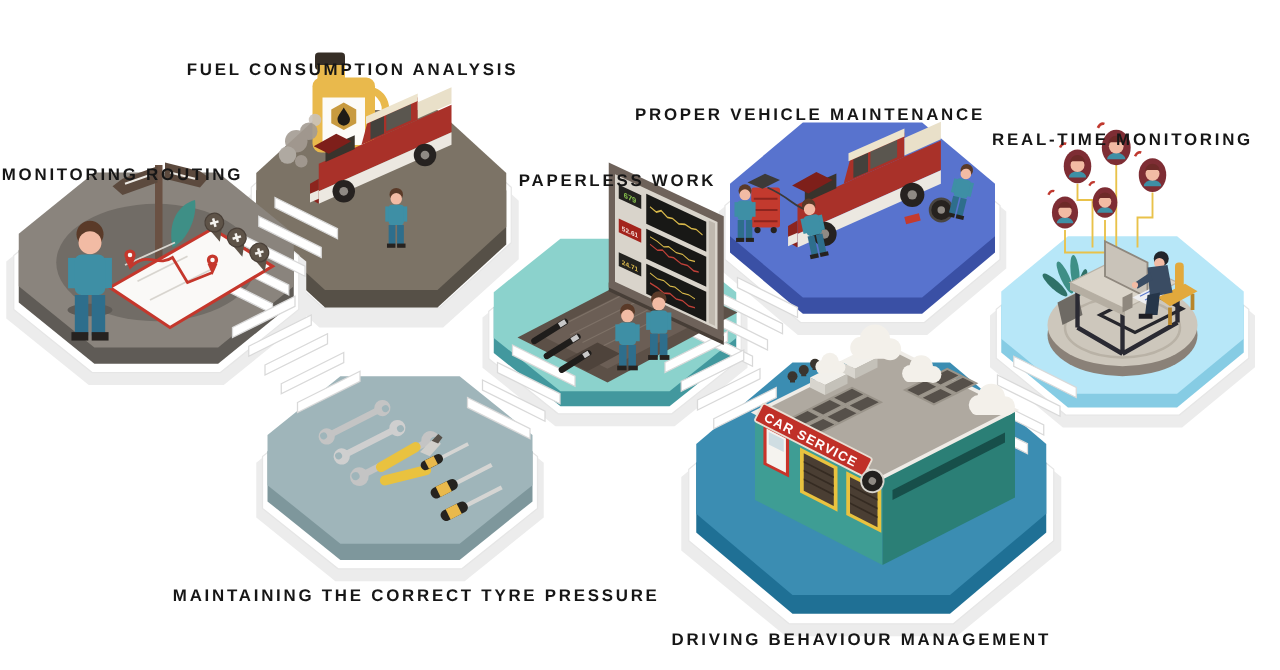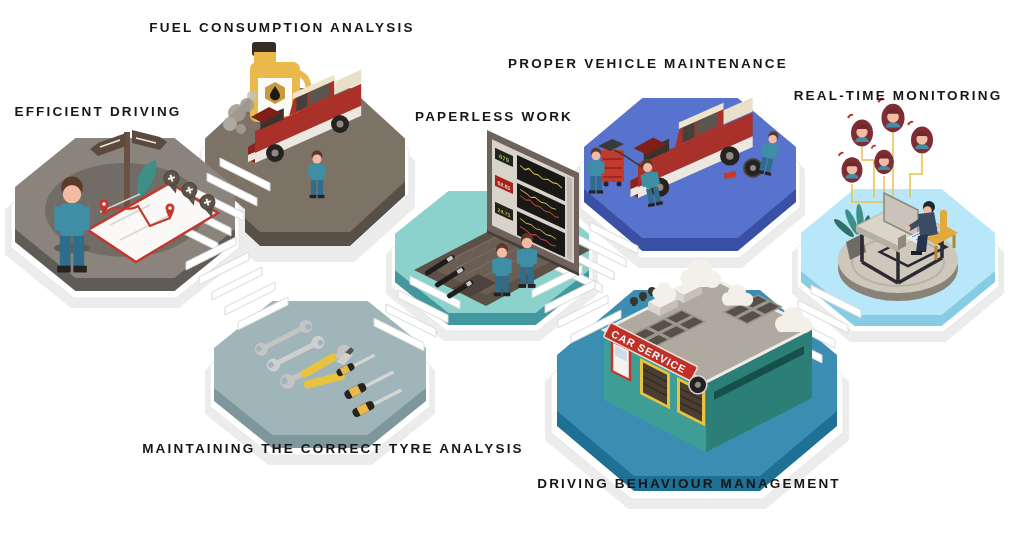--- a/index.html
+++ b/index.html
@@ -1,21 +1,21 @@
 <!DOCTYPE html>
 <html><head>
 <meta charset="utf-8">
 <style>
   html,body{margin:0;padding:0;background:#fff;}
   .stage{position:relative;width:1024px;height:536px;background:#ffffff;overflow:hidden;
          font-family:"Liberation Sans",sans-serif;}
   .stage svg{position:absolute;left:0;top:0;}
   .label{position:absolute;transform:translateX(-50%);font-weight:bold;font-size:13.5px;
          letter-spacing:2.2px;color:#161616;white-space:nowrap;
-         font-family:"Liberation Sans",sans-serif;}
+         font-family:"Liberation Sans",sans-serif;margin-top:28px;}
   .pshadow{fill:#ECECEC;}
   .slab{fill:#FFFFFF;stroke:#E6E6E6;stroke-width:1;}
   .slat{fill:#FFFFFF;stroke:#D9D9D9;stroke-width:1;}
 </style>
 </head>
 <body>
 
 <div class="stage">
 <svg width="1024" height="536" viewBox="0 0 1024 536">
   <defs>
@@ -436,19 +436,19 @@
       </g>
     </g>
     <use href="#cloud" transform="translate(700,276) scale(1.1)"></use>
     <use href="#cloud" transform="translate(737,297) scale(0.85)"></use>
     <use href="#cloud" transform="translate(793,322)"></use>
     <use href="#cloud" transform="translate(664,292) scale(0.65)"></use>
   </g>
 </svg>
 
 <div class="label" style="left:282px;top:20px;">FUEL CONSUMPTION ANALYSIS</div>
-<div class="label" style="left:98px;top:104px;">EFFICIENT DRIVING</div>
+<div class="label" style="left:98px;top:104px;">MONITORING ROUTING</div>
 <div class="label" style="left:494px;top:109px;text-align:right;">PAPERLESS WORK</div>
 <div class="label" style="left:648px;top:56px;">PROPER VEHICLE MAINTENANCE</div>
-<div class="label" style="left:898px;top:88px;text-align:right;">REAL-TIME MONITORING</div>
-<div class="label" style="left:333px;top:441px;">MAINTAINING THE CORRECT TYRE ANALYSIS</div>
+<div class="label" style="left:898px;top:76px;text-align:right;">REAL-TIME MONITORING</div>
+<div class="label" style="left:333px;top:441px;">MAINTAINING THE CORRECT TYRE PRESSURE</div>
 <div class="label" style="left:689px;top:476px;">DRIVING BEHAVIOUR MANAGEMENT</div>
 </div>
 
 </body></html>

